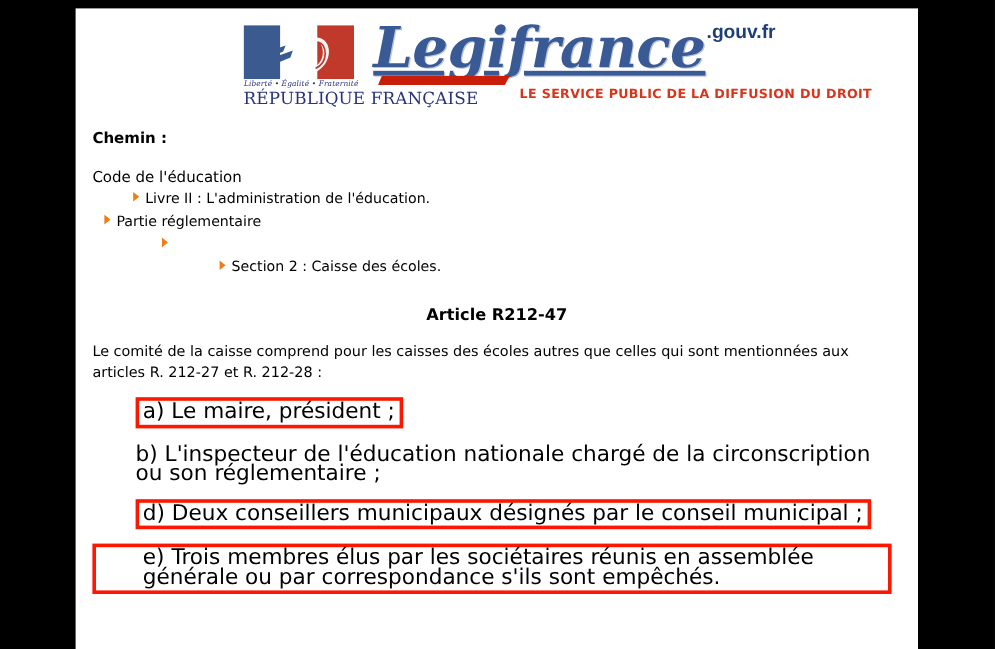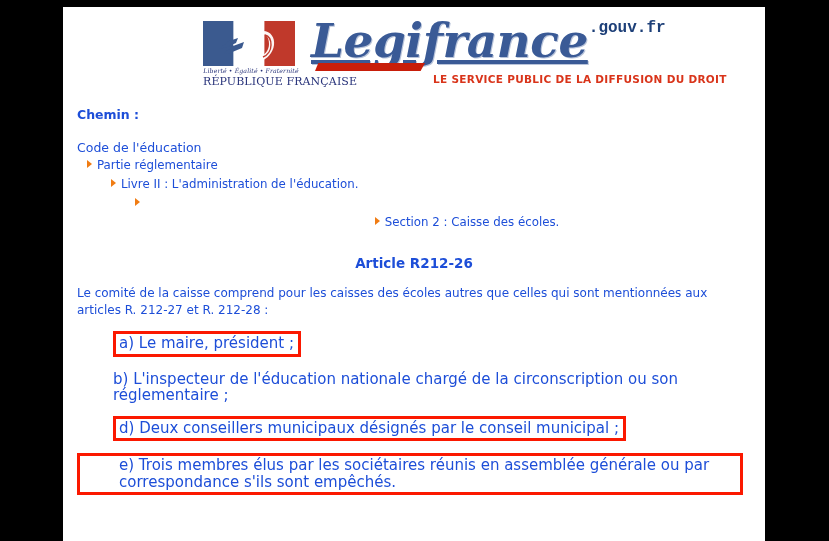--- a/index.html
+++ b/index.html
@@ -53,21 +53,21 @@
     font-size: 6.2px;
     font-style: italic;
     color: #28337a;
     text-align: center;
     letter-spacing: 0.1px;
     margin-top: 1px;
     white-space: nowrap;
   }
   .rf-name {
     font-family: "DejaVu Serif", "Liberation Serif", serif;
-    font-size: 11px;
+    font-size: 14px;
     color: #28337a;
     text-align: center;
     letter-spacing: 0.1px;
     margin-top: 1px;
     white-space: nowrap;
   }
 
   
   .lf-block {
     position: relative;
@@ -82,21 +82,21 @@
     font-style: italic;
     font-weight: bold;
     font-size: 47px;
     line-height: 47px;
     color: #3a5a96;
     letter-spacing: -0.5px;
     text-shadow: 1px 1px 0 #b9c4da;
     text-decoration: underline;
   }
   .lf-gouv {
-    font-family: Liberation Mono, monospace;
+    font-family: Liberation Sans, sans-serif;
     font-weight: bold;
     font-size: 16px;
     color: #1d3f78;
     margin-top: 2px;
     margin-left: 1px;
     white-space: nowrap;
   }
   .lf-underbar {
     position: absolute;
     left: 4px;
@@ -114,21 +114,21 @@
     font-weight: bold;
     font-size: 10.5px;
     color: #d9341a;
     letter-spacing: 0.3px;
     white-space: nowrap;
   }
 
   
   .content {
     padding: 0 14px 0 14px;
-    color: #1d4ed8;
+    color: #000000;
   }
   .chemin-label {
     font-size: 12.5px;
     font-weight: bold;
     margin-top: 20px;
   }
   .code-title {
     font-size: 12.5px;
     font-weight: normal;
     margin-top: 18px;
@@ -147,36 +147,36 @@
     border-left: 5px solid #f07c13;
     border-top: 4px solid transparent;
     border-bottom: 4px solid transparent;
     margin-right: 5px;
     vertical-align: 1px;
   }
   .lvl1 { margin-left: 10px; }
   .lvl2 { margin-left: 34px; }
   .lvl3 { margin-left: 58px; }
   .lvl4 { margin-left: 82px; }
-  .lvl5 { margin-left: 106px; text-align: center; }
+  .lvl5 { margin-left: 106px; }
 
   
   .article-title {
     text-align: center;
     font-size: 13.5px;
     font-weight: bold;
     margin-top: 24px;
   }
   .para {
     font-size: 12px;
     line-height: 16.5px;
     margin-top: 14px;
   }
   .item {
-    font-size: 15px;
+    font-size: 18px;
     line-height: 16.5px;
     margin-top: 14px;
     padding-left: 36px;
   }
   .boxed {
     border: 3px solid #fb1800;
     display: inline-block;
     padding: 1px 4px 2px 3px;
     box-sizing: border-box;
   }
@@ -219,38 +219,38 @@
 
     </div>
   </div>
 
   <div class="content">
 
     <div class="chemin-label">Chemin :</div>
 
     <div class="code-title">Code de l'éducation</div>
 
+    <div class="crumb lvl2">
+      <span class="tri"></span><span>Livre II : L'administration de l'éducation.</span>
+    </div>
+
     <div class="crumb lvl1">
       <span class="tri"></span><span>Partie réglementaire</span>
     </div>
 
-    <div class="crumb lvl2">
-      <span class="tri"></span><span>Livre II : L'administration de l'éducation.</span>
-    </div>
-
     <div class="crumb lvl3">
       <span class="tri"></span>
     </div>
 
 
     <div class="crumb lvl5">
       <span class="tri"></span><span>Section 2 : Caisse des écoles.</span>
     </div>
 
-    <div class="article-title">Article R212-26</div>
+    <div class="article-title">Article R212-47</div>
 
     <div class="para">Le comité de la caisse comprend pour les caisses des écoles autres que celles qui sont mentionnées aux articles R. 212-27 et R. 212-28 :</div>
 
     <div class="item box-a"><span class="boxed">a) Le maire, président ;</span></div>
 
     <div class="item">b) L'inspecteur de l'éducation nationale chargé de la circonscription ou son réglementaire ;</div>
 
 
     <div class="item box-d"><span class="boxed">d) Deux conseillers municipaux désignés par le conseil municipal ;</span></div>
 

